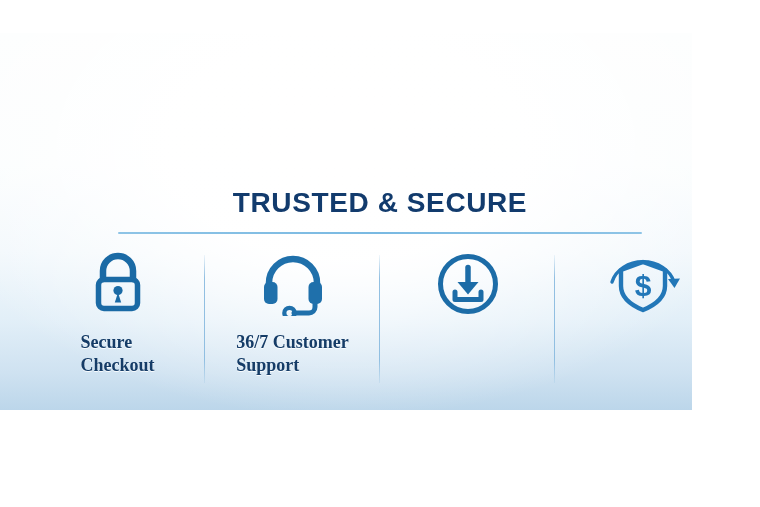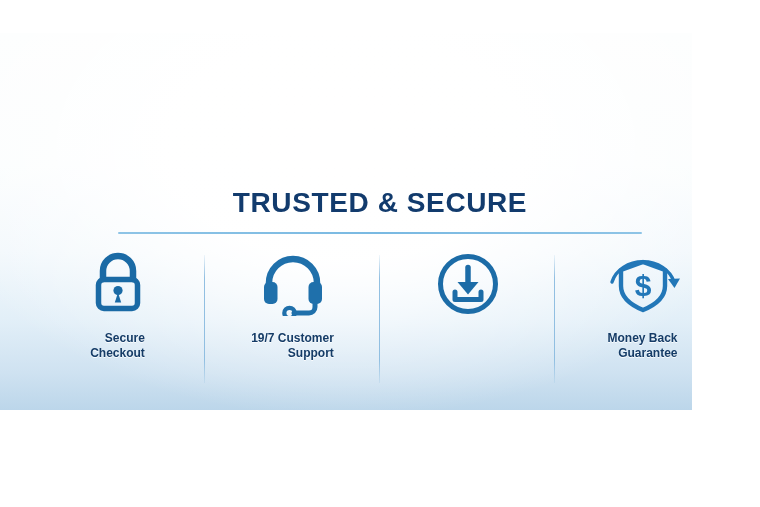--- a/index.html
+++ b/index.html
@@ -102,27 +102,28 @@
   .col:last-child .divider { display: none; }
 
   .icon-wrap {
     height: 66px;
     display: flex;
     align-items: center;
     justify-content: center;
   }
   .label {
     margin-top: 14px;
-    text-align: right;
-    font-size: 12px;
+    text-align: left;
+    font-size: 18px;
     font-weight: bold;
     line-height: 1.25;
     color: #153c67;
     text-shadow: 0 1px 0 rgba(255,255,255,0.85);
     white-space: pre-line;
+    font-family: Liberation Serif, serif;
   }
 </style>
 </head>
 <body>
 
 <div class="banner">
   <div class="banner-inner">
 
     <div class="title">TRUSTED &amp; SECURE</div>
 
@@ -147,21 +148,21 @@
       <div class="col">
         <div class="icon-wrap">
           <svg width="70" height="64" viewBox="0 0 70 64" aria-hidden="true">
             <path d="M11 38 V31 a24 24 0 0 1 48 0 V38" fill="none" stroke="#1f70ab" stroke-width="6.5" stroke-linecap="round"></path>
             <rect x="6" y="30" width="13.5" height="22" rx="5" ry="5" fill="#1f70ab"></rect>
             <rect x="50.5" y="30" width="13.5" height="22" rx="5" ry="5" fill="#1f70ab"></rect>
             <path d="M57 52 V55 a6 6 0 0 1 -6 6 H36" fill="none" stroke="#1f70ab" stroke-width="5" stroke-linecap="round" stroke-linejoin="round"></path>
             <circle cx="31.5" cy="61" r="5.2" fill="none" stroke="#1f70ab" stroke-width="4.2"></circle>
           </svg>
         </div>
-        <div class="label">19/7 Customer
+        <div class="label">36/7 Customer
 Support</div>
         <div class="divider"></div>
       </div>
 
       <div class="col">
         <div class="icon-wrap">
           <svg width="64" height="64" viewBox="0 0 64 64" aria-hidden="true">
             <circle cx="32" cy="32" r="27.5" fill="none" stroke="#1c6ca7" stroke-width="5"></circle>
             <line x1="32" y1="15.5" x2="32" y2="36" stroke="#1c6ca7" stroke-width="5.5" stroke-linecap="round"></line>
             <path d="M21.5 30 L32 42.5 L42.5 30 Z" fill="#1c6ca7"></path>
@@ -173,20 +174,18 @@
 
       <div class="col">
         <div class="icon-wrap">
           <svg width="78" height="64" viewBox="0 0 78 64" aria-hidden="true">
             <path d="M8 30 A32 27 0 0 1 70 30" fill="none" stroke="#2277b8" stroke-width="3.4" stroke-linecap="round"></path>
             <path d="M64 27 L70.5 36 L76 26.5 Z" fill="#2277b8"></path>
             <path d="M39 10 L61 18 V34 C61 46 50 53.5 39 58 C28 53.5 17 46 17 34 V18 Z" fill="none" stroke="#2277b8" stroke-width="4.4" stroke-linejoin="round"></path>
             <text x="39" y="44" text-anchor="middle" font-family="Liberation Sans, sans-serif" font-size="30" font-weight="bold" fill="#2277b8">$</text>
           </svg>
         </div>
-        <div class="label">Money Back
-Guarantee</div>
 
       </div>
 
     </div>
   </div>
 </div>
 
 </body></html>

